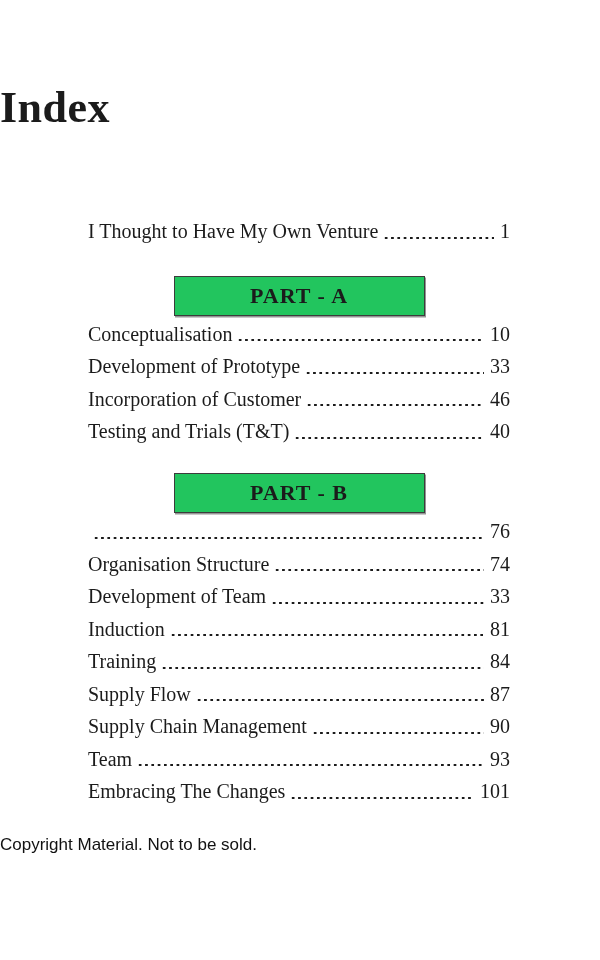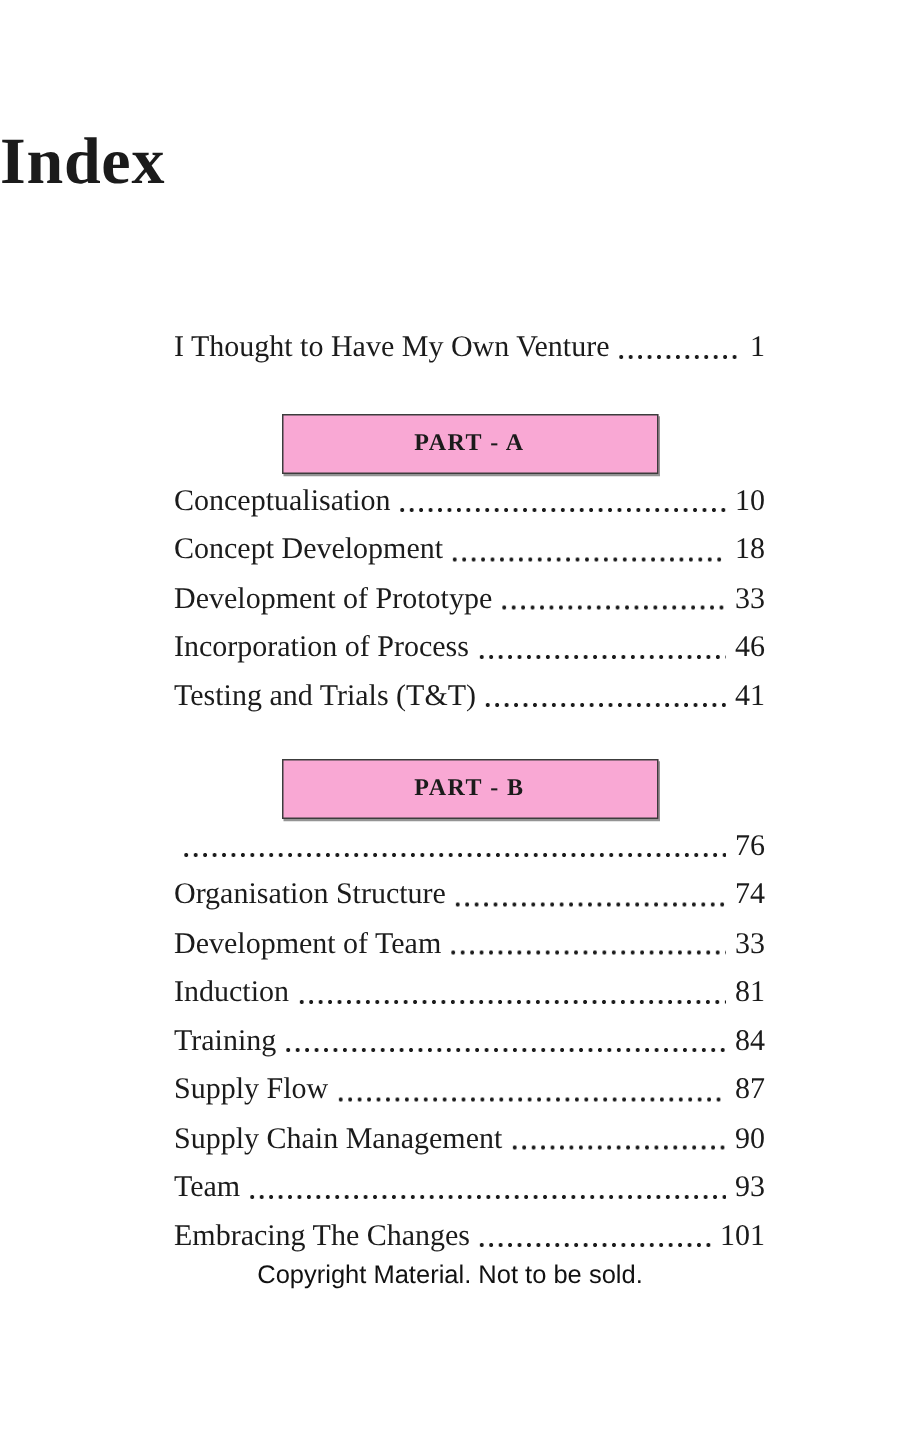--- a/index.html
+++ b/index.html
@@ -10,21 +10,21 @@
 
   .title {
     margin-top: 82px;
     text-align: left;
     font-size: 44px;
     font-weight: bold;
     line-height: 52px;
     letter-spacing: 0.5px;
   }
 
-  .content { margin-left: 116px; margin-right: 90px; }
+  .content { margin-left: 88px; margin-right: 90px; }
 
   .entry {
     display: flex;
     align-items: baseline;
     font-size: 20px;
     line-height: 32.5px;
     height: 32.5px;
   }
   .entry.intro { margin-top: 81px; }
 
@@ -40,34 +40,34 @@
     background-repeat: repeat-x;
     background-position: 0 50%;
   }
 
   .pagenum { white-space: nowrap; }
 
   .part-box {
     width: 251px;
     height: 40px;
     margin: 0 auto;
-    background: #f9a8d4;
+    background: #22c55e;
     border: 1px solid #3c3c3c;
     box-shadow: 1px 1.5px 0 rgba(60, 60, 60, 0.55);
     text-align: center;
-    font-size: 16px;
+    font-size: 22px;
     font-weight: bold;
     line-height: 38px;
     letter-spacing: 1px;
   }
   .part-box.part-a { margin-top: 28px; margin-bottom: 2px; }
   .part-box.part-b { margin-top: 25.5px; margin-bottom: 2px; }
 
   .footer {
-    text-align: center;
+    margin-top: 27px;
     font-family: "Liberation Sans", sans-serif;
     font-size: 17px;
     color: #111111;
   }
 </style>
 </head>
 <body>
 
 <div class="page">
 
@@ -84,38 +84,33 @@
     <div class="part-box part-a">
       <span>PART - A</span>
     </div>
 
     <div class="entry">
       <span class="label">Conceptualisation</span>
       <span class="leader"></span>
       <span class="pagenum">10</span>
     </div>
     <div class="entry">
-      <span class="label">Concept Development</span>
-      <span class="leader"></span>
-      <span class="pagenum">18</span>
-    </div>
-    <div class="entry">
       <span class="label">Development of Prototype</span>
       <span class="leader"></span>
       <span class="pagenum">33</span>
     </div>
     <div class="entry">
-      <span class="label">Incorporation of Process</span>
+      <span class="label">Incorporation of Customer</span>
       <span class="leader"></span>
       <span class="pagenum">46</span>
     </div>
     <div class="entry">
       <span class="label">Testing and Trials (T&amp;T)</span>
       <span class="leader"></span>
-      <span class="pagenum">41</span>
+      <span class="pagenum">40</span>
     </div>
 
     <div class="part-box part-b">
       <span>PART - B</span>
     </div>
 
     <div class="entry">
       <span class="leader"></span>
       <span class="pagenum">76</span>
     </div>

